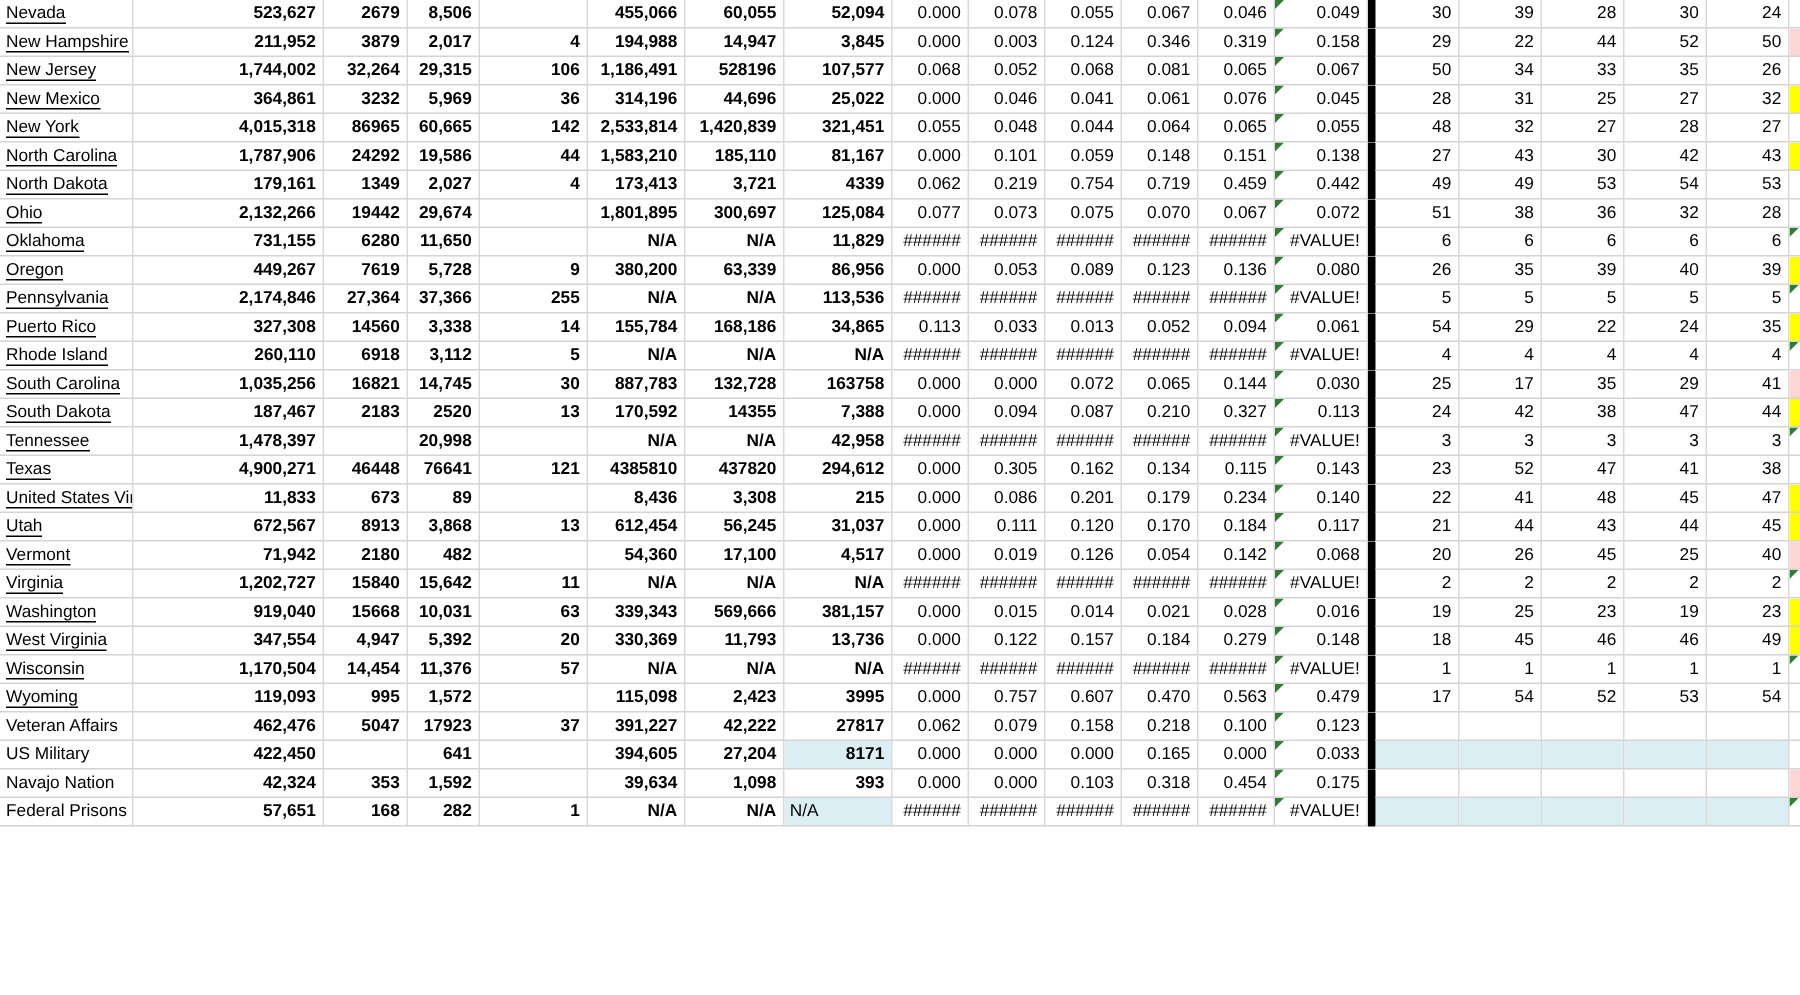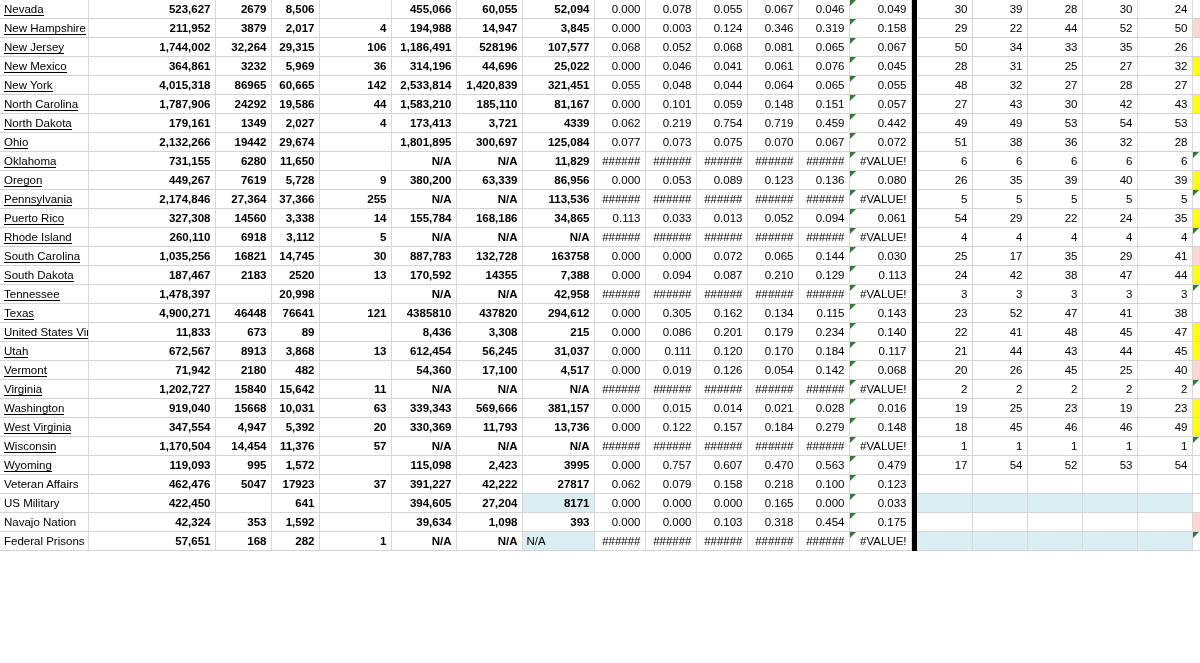--- a/index.html
+++ b/index.html
@@ -230,21 +230,21 @@
           <td class="num">19,586</td>
           <td class="num">44</td>
           <td class="num">1,583,210</td>
           <td class="num">185,110</td>
           <td class="num">81,167</td>
           <td class="dec">0.000</td>
           <td class="dec">0.101</td>
           <td class="dec">0.059</td>
           <td class="dec">0.148</td>
           <td class="dec">0.151</td>
-          <td class="dec notecell">0.057</td>
+          <td class="dec notecell">0.138</td>
           <td class="divider"></td>
           <td class="numl">27</td>
           <td class="numl">43</td>
           <td class="numl">30</td>
           <td class="numl">42</td>
           <td class="numl">43</td>
           <td class="dec yellow" style="text-align: center;">1.65</td>
         </tr>
         <tr>
           <td class="name"><span class="u">North Dakota</span></td>
@@ -436,21 +436,21 @@
           <td class="num">2183</td>
           <td class="num">2520</td>
           <td class="num">13</td>
           <td class="num">170,592</td>
           <td class="num">14355</td>
           <td class="num">7,388</td>
           <td class="dec">0.000</td>
           <td class="dec">0.094</td>
           <td class="dec">0.087</td>
           <td class="dec">0.210</td>
-          <td class="dec">0.129</td>
+          <td class="dec">0.327</td>
           <td class="dec notecell">0.113</td>
           <td class="divider"></td>
           <td class="numl">24</td>
           <td class="numl">42</td>
           <td class="numl">38</td>
           <td class="numl">47</td>
           <td class="numl">44</td>
           <td class="dec yellow" style="text-align: center;">1.54</td>
         </tr>
         <tr>

